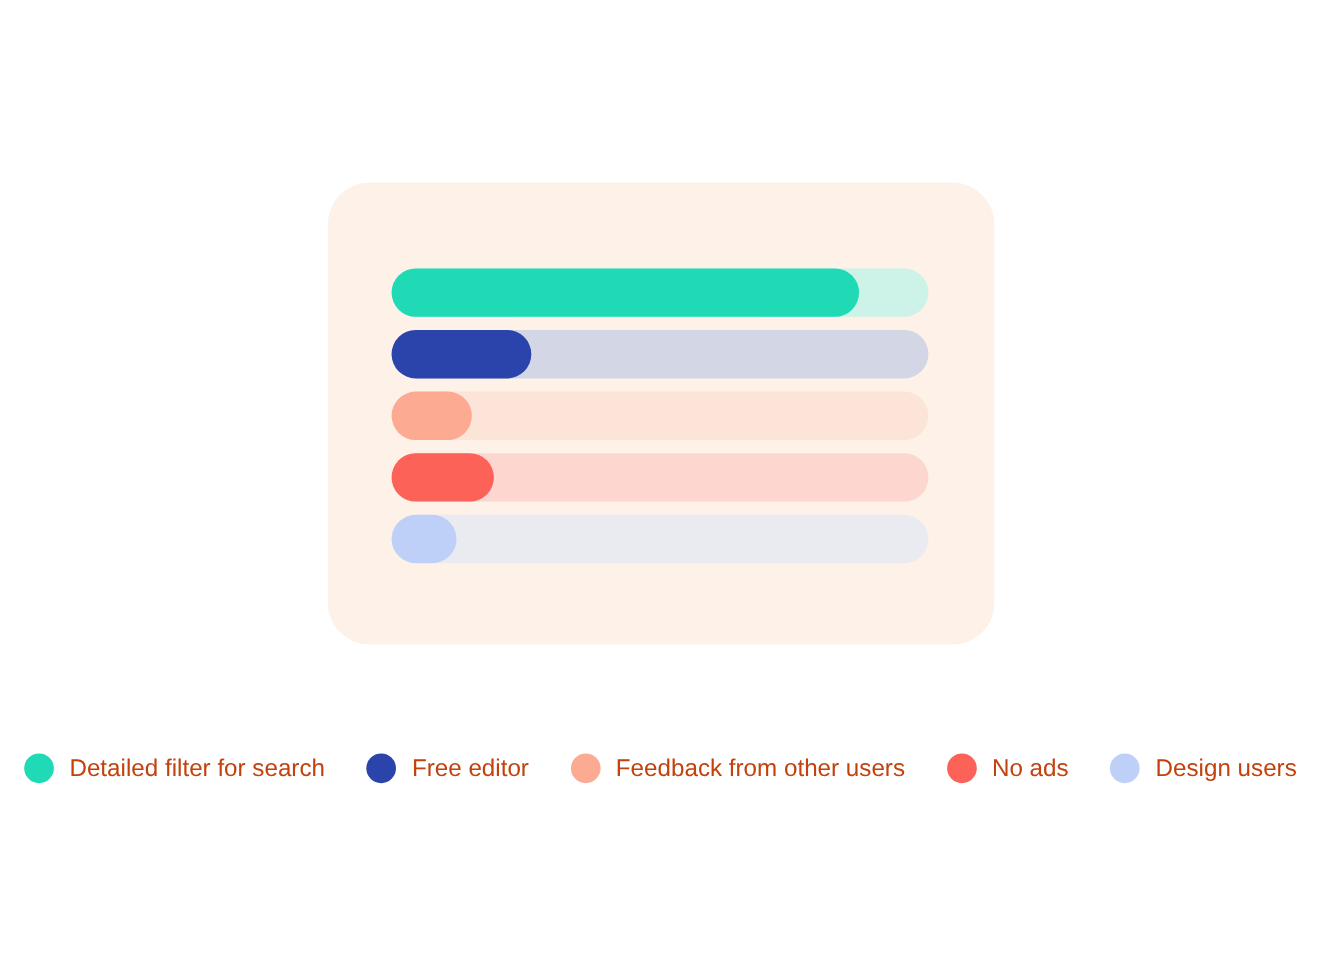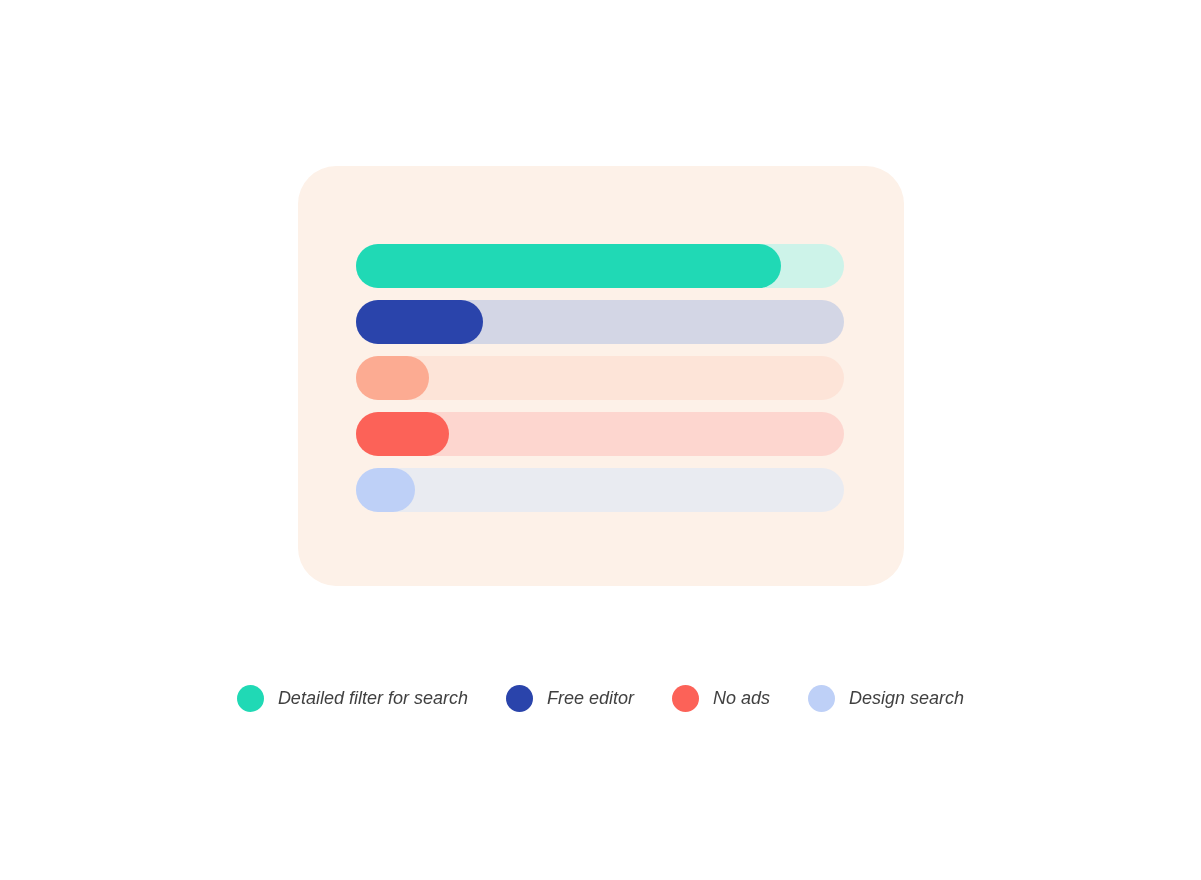--- a/index.html
+++ b/index.html
@@ -82,25 +82,24 @@
   }
   .legend-item:last-child { margin-right: 0; }
   .legend-swatch {
     width: 27px;
     height: 27px;
     border-radius: 50%;
     flex: 0 0 auto;
   }
   .legend-label {
     margin-left: 14px;
-    font-size: 18px;
-    color: #404040;
+    font-size: 22px;
+    color: #c2410c;
     white-space: nowrap;
     line-height: 1;
-    font-style: italic;
   }
 </style>
 </head>
 <body>
 
 <div id="figure">
 
   <div id="chart-card">
     <div id="bars">
         <div class="bar-row">
@@ -129,22 +128,26 @@
   <div id="legend">
       <div class="legend-item">
         <span class="legend-swatch" style="background: rgb(32, 217, 181);"></span>
         <span class="legend-label">Detailed filter for search</span>
       </div>
       <div class="legend-item">
         <span class="legend-swatch" style="background: rgb(42, 68, 171);"></span>
         <span class="legend-label">Free editor</span>
       </div>
       <div class="legend-item">
+        <span class="legend-swatch" style="background: rgb(252, 171, 146);"></span>
+        <span class="legend-label">Feedback from other users</span>
+      </div>
+      <div class="legend-item">
         <span class="legend-swatch" style="background: rgb(252, 98, 88);"></span>
         <span class="legend-label">No ads</span>
       </div>
       <div class="legend-item">
         <span class="legend-swatch" style="background: rgb(190, 208, 247);"></span>
-        <span class="legend-label">Design search</span>
+        <span class="legend-label">Design users</span>
       </div>
     </div>
 
 </div>
 
 </body></html>

